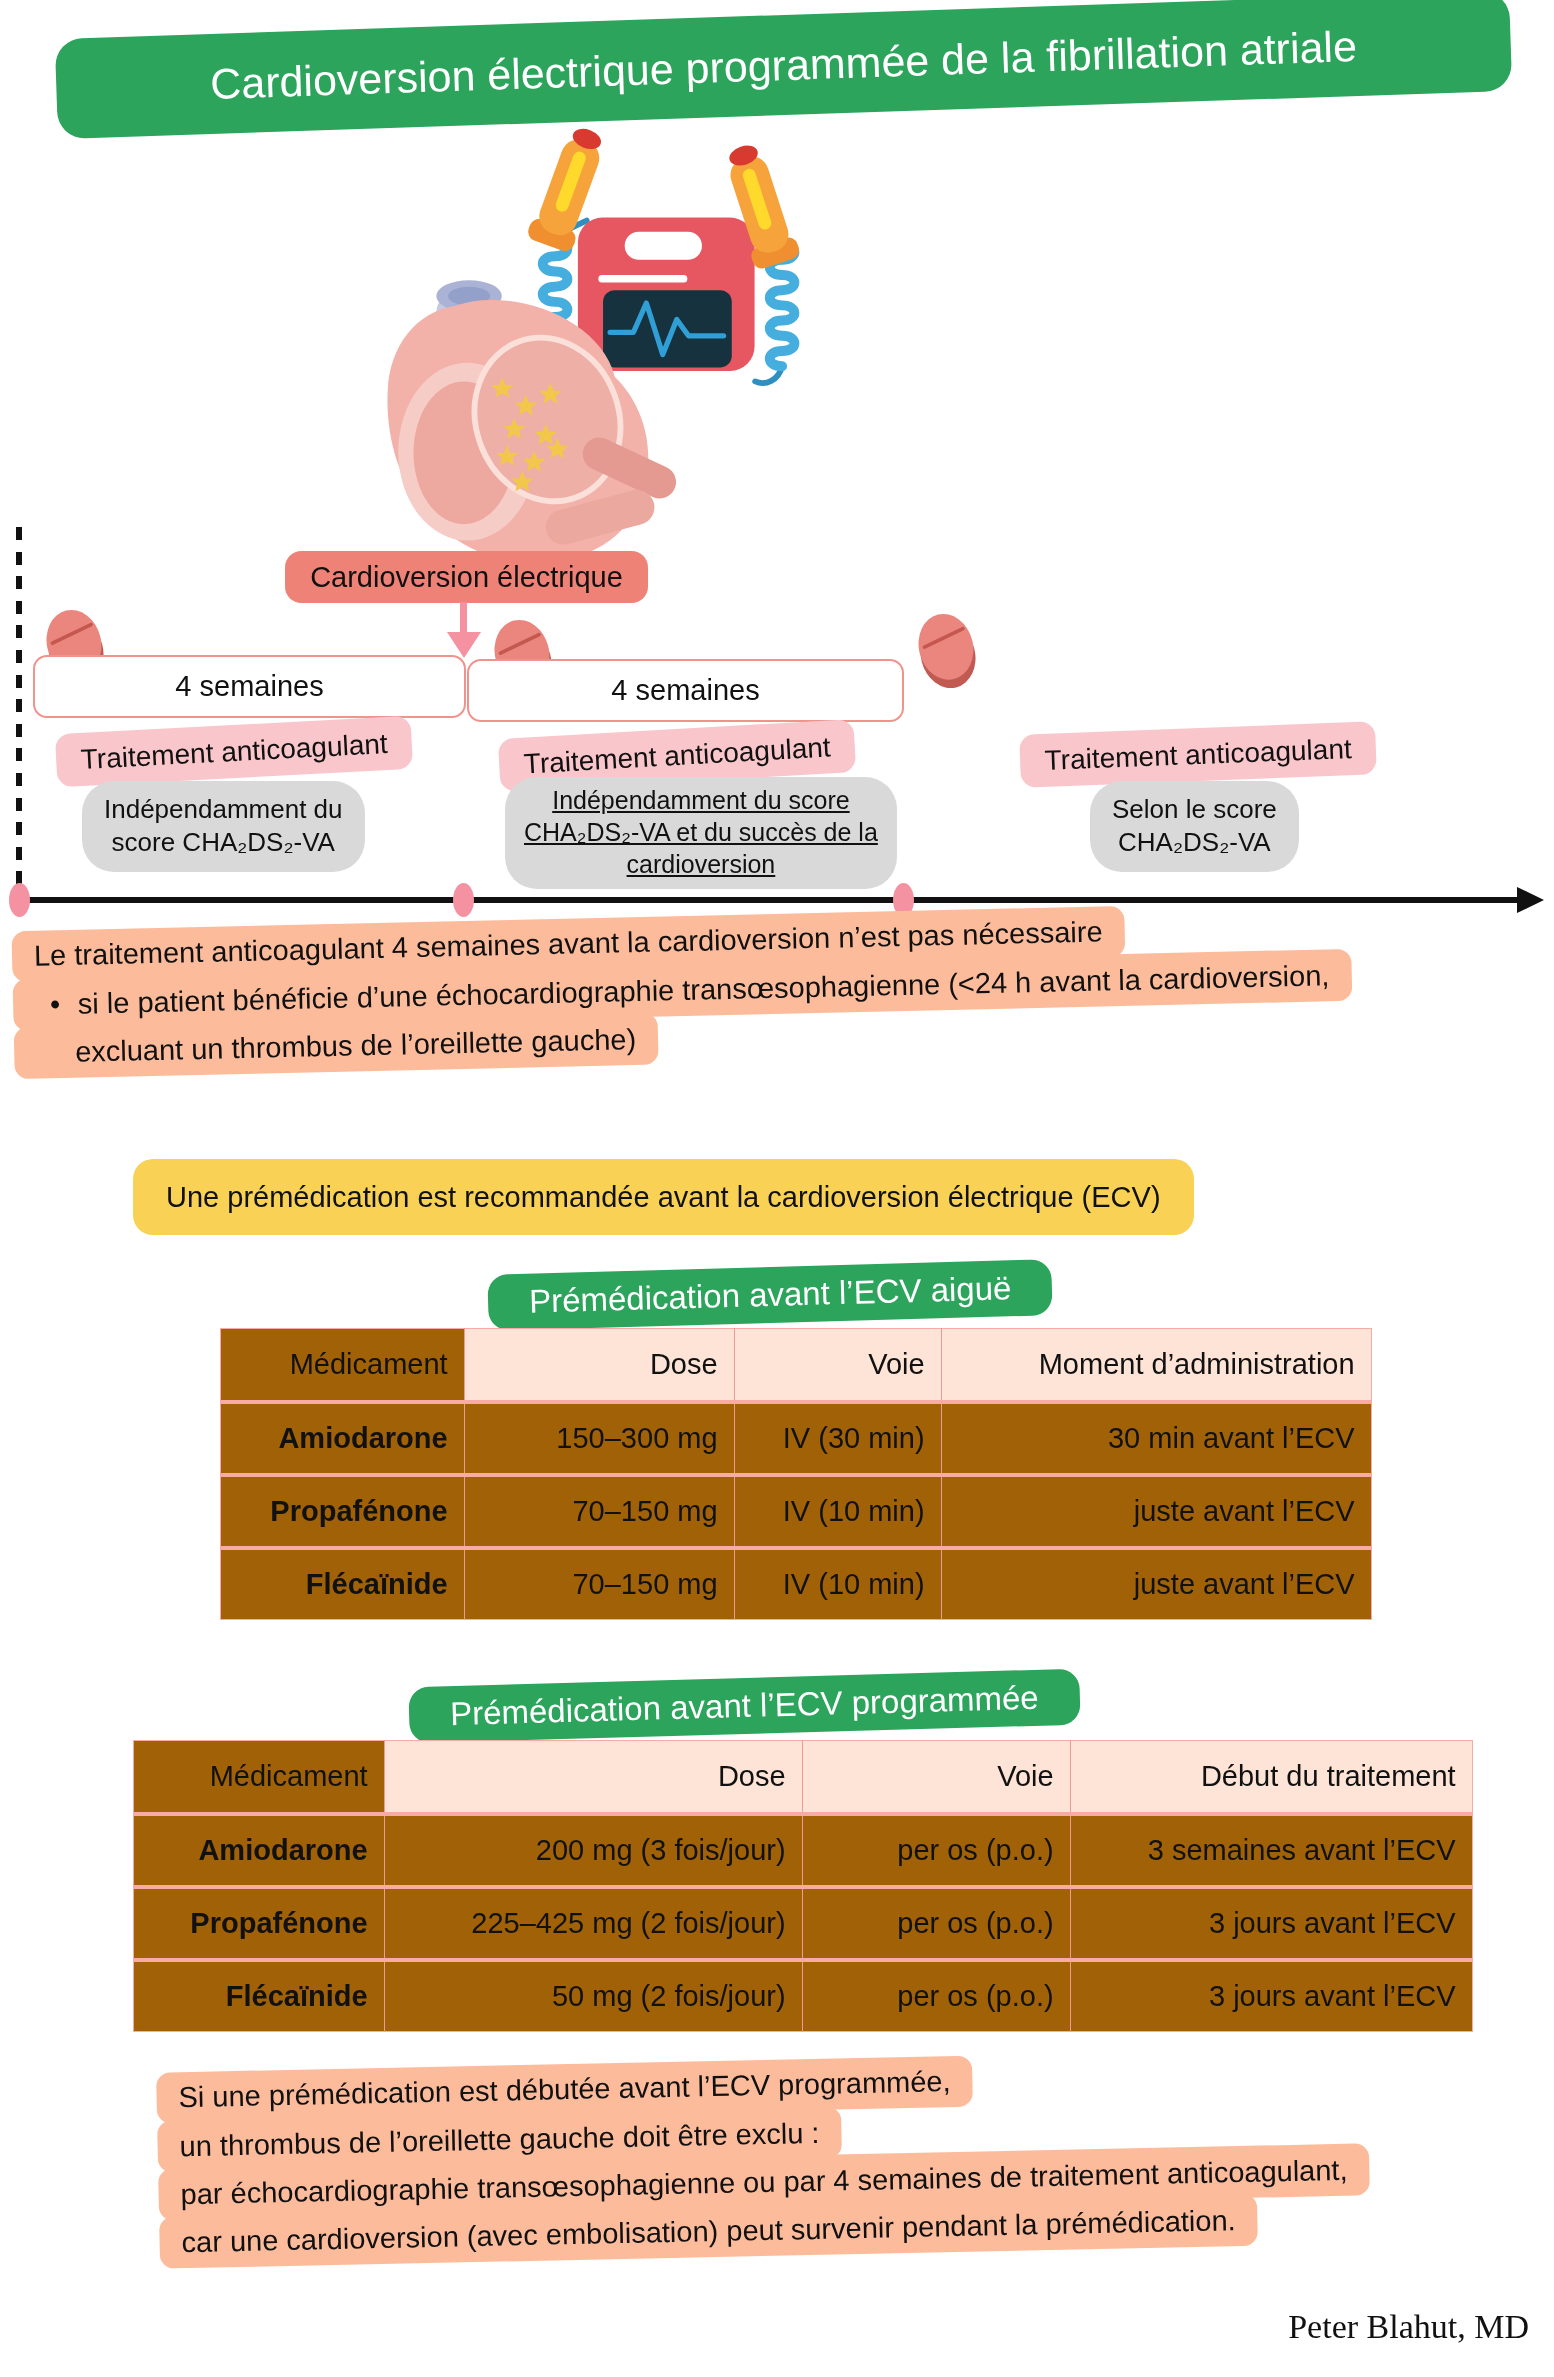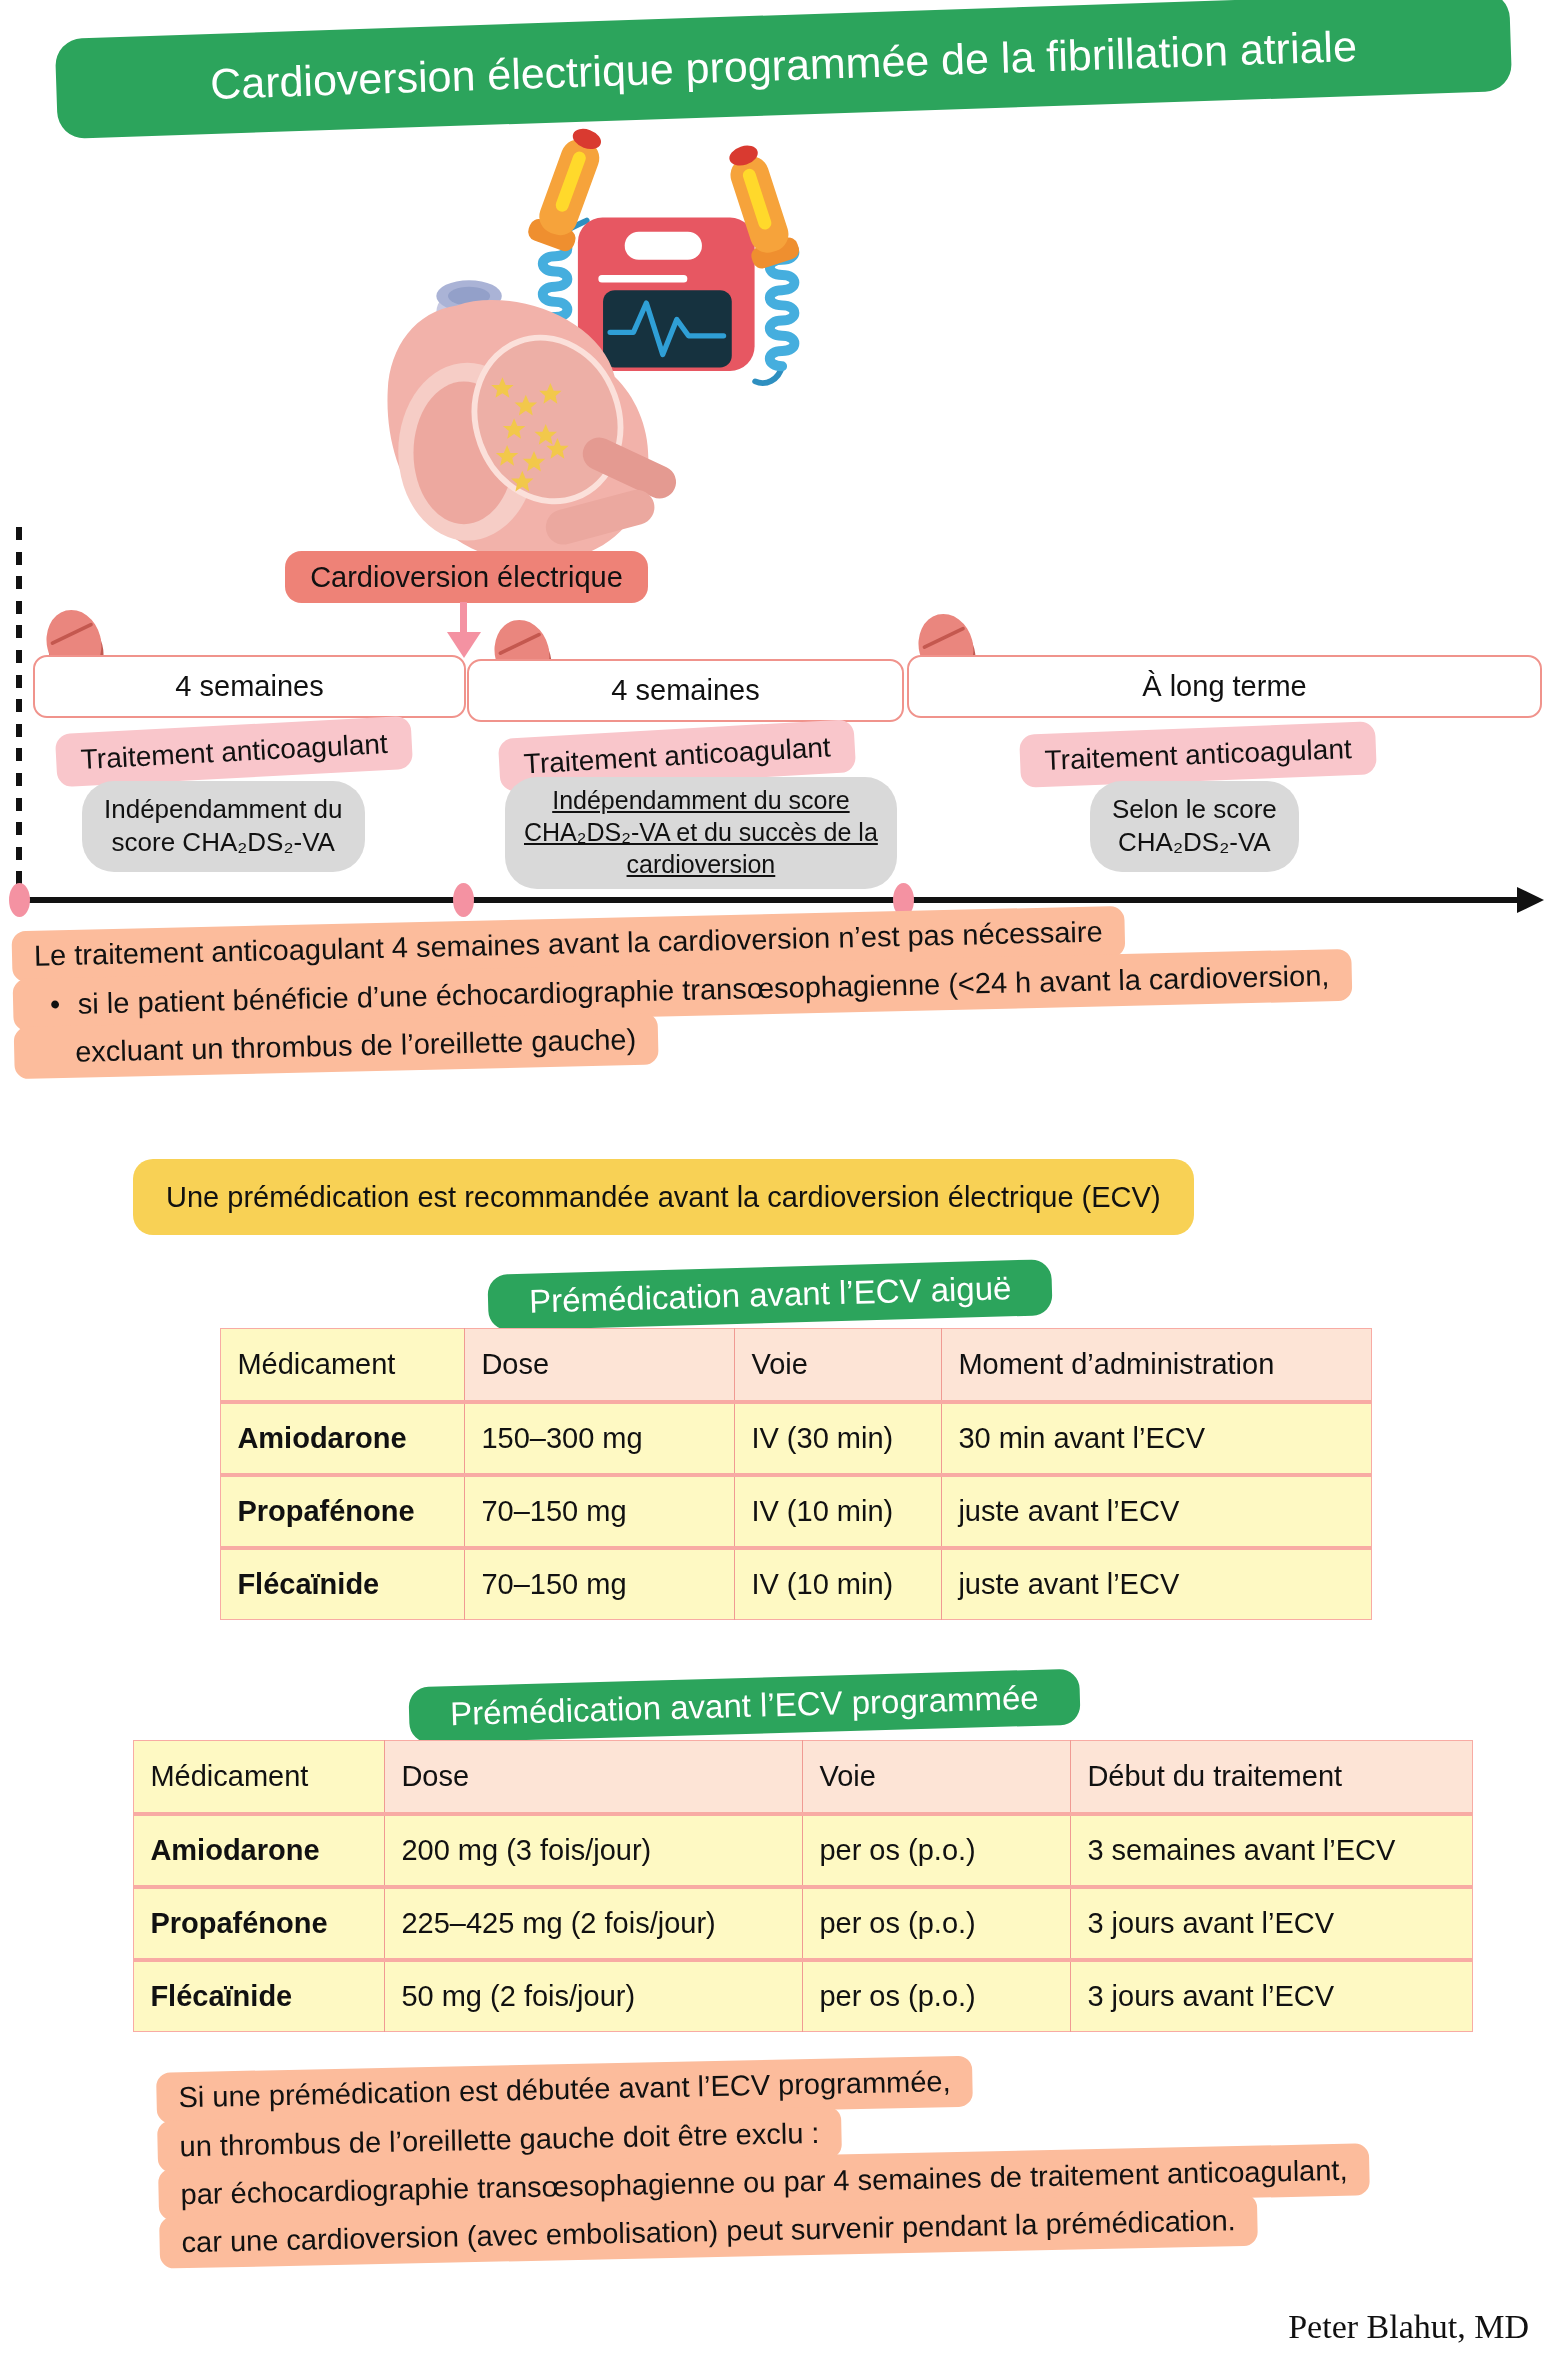--- a/index.html
+++ b/index.html
@@ -59,22 +59,22 @@
   .bullet{display:inline-block;margin-right:17.6px;}
 
   #premed-banner{left:133px;top:1159px;height:56px;border-radius:20px;background:var(--yellow);
     padding:10px 33px;width:max-content;font-size:29px;display:flex;align-items:center;}
 
   .tbl-title{background:var(--green);color:#fff;border-radius:20px;height:56px;padding:0 41px;
     width:max-content;font-size:33px;display:flex;align-items:center;}
   #tbl-title-acute{left:488px;top:1267px;transform:rotate(-1.6deg);}
   #tbl-title-planned{left:409px;top:1678px;transform:rotate(-1.6deg);}
 
-  table.tbl{border-collapse:collapse;table-layout:fixed;background:#fef9c3;
-    border:1.8px solid var(--grid-strong);}
+  table.tbl{border-collapse:collapse;table-layout:fixed;background:#a16207;
+    border:1.8px solid var(--grid-strong);text-align:right;}
   table.tbl td{border-left:1.8px solid var(--grid);padding:0 16.4px;font-size:29px;
     vertical-align:middle;overflow:hidden;}
   table.tbl td:first-child{border-left:none;}
   table.tbl tr{border-top:4.1px solid var(--grid-strong);}
   table.tbl tr:first-child{border-top:none;}
   table.tbl tr.hdr td{height:71px;}
   table.tbl tr.row td{height:69px;}
   td.peach{background:var(--peach);}
   td.drug{font-weight:bold;}
   #table-acute{left:220px;top:1328px;width:1151px;}
@@ -191,23 +191,20 @@
     <line x1="16" y1="50" x2="84" y2="36" stroke="#c4584f" stroke-width="6" stroke-linecap="round"></line>
       </g>
   </svg>
 
   <div id="seg-box-1" class="abs center seg-box">
     <span>4 semaines</span>
   </div>
   <div id="seg-box-2" class="abs center seg-box">
     <span>4 semaines</span>
   </div>
-  <div id="seg-box-3" class="abs center seg-box">
-    <span>À long terme</span>
-  </div>
 
   <div id="hl-1" class="abs hl">Traitement anticoagulant</div>
   <div id="hl-2" class="abs hl">Traitement anticoagulant</div>
   <div id="hl-3" class="abs hl">Traitement anticoagulant</div>
 
   <div id="score-note-1" class="abs score-note">Indépendamment du
 score CHA₂DS₂-VA</div>
   <div id="score-note-2" class="abs score-note">Indépendamment du score
 CHA₂DS₂-VA et du succès de la
 cardioversion</div>

